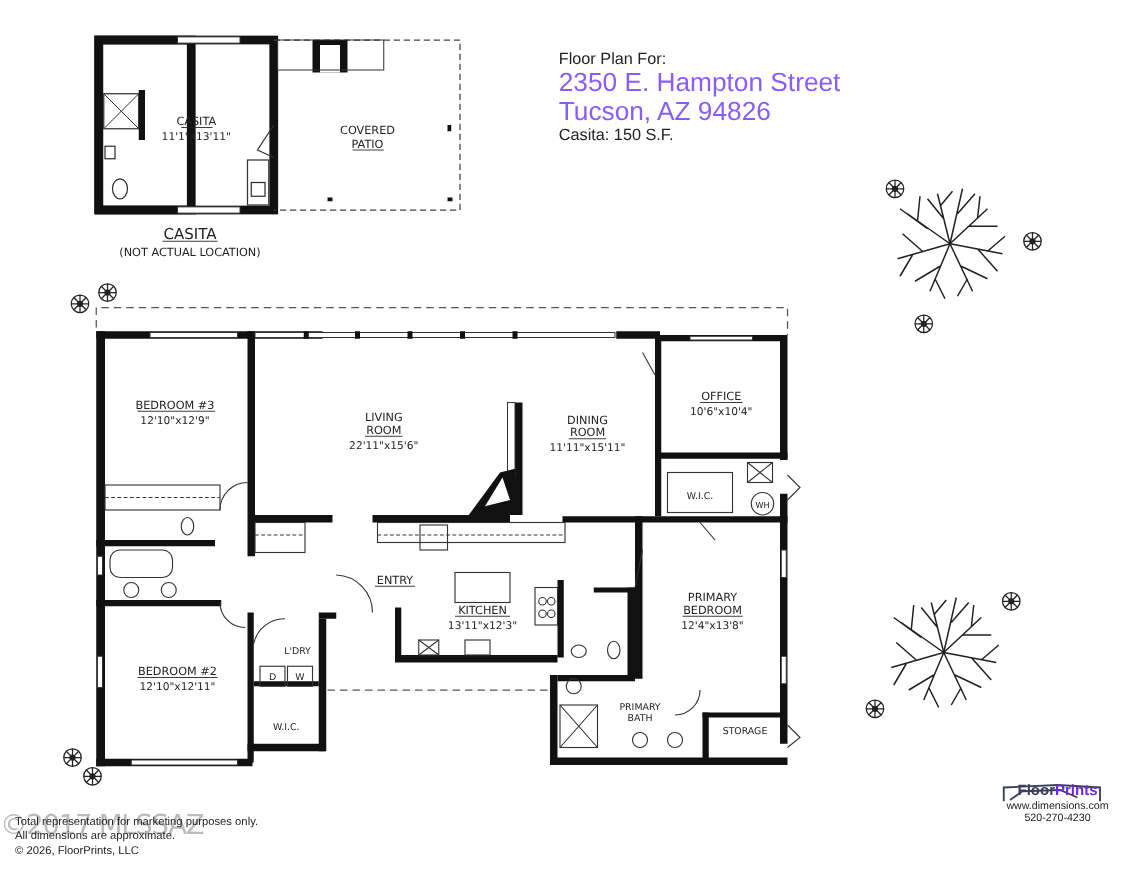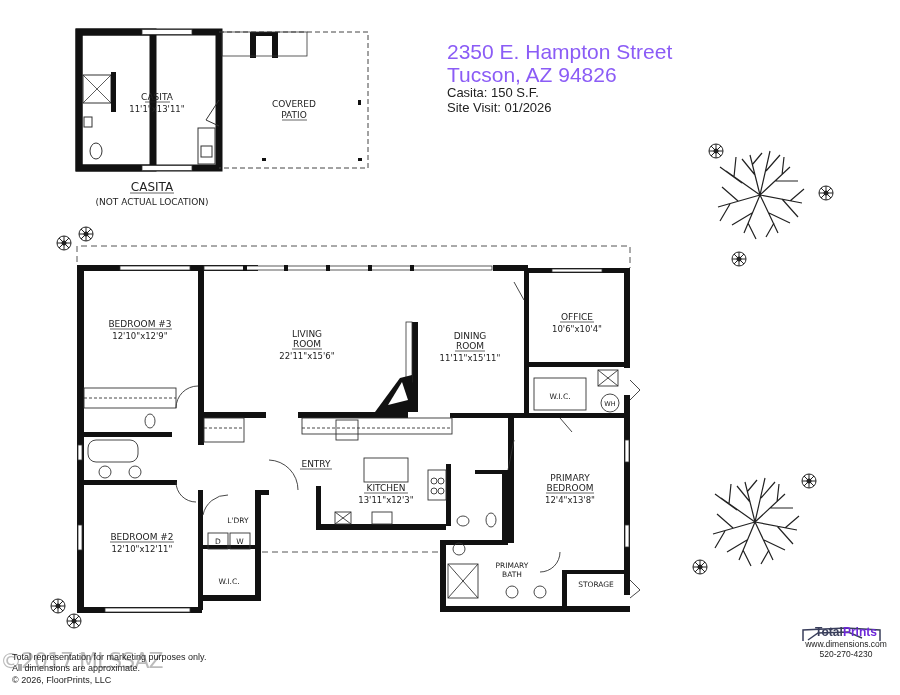--- a/index.html
+++ b/index.html
@@ -261,30 +261,30 @@
     <use href="#tree" x="755" y="522"></use>
   </g>
 
   <g fill="none" stroke="#3a3f5c" stroke-width="1.5">
     <path d="M803,641 L803,630 L846,628 L880,630 L880,641"></path>
     <path d="M808,640 L818,633 L848,632 L862,638"></path>
   </g>
 </svg>
 
 <div class="info">
+  <div class="line">Floor Plan For:</div>
   <div class="big">2350 E. Hampton Street</div>
   <div class="big">Tucson, AZ  94826</div>
   <div class="line">Casita:  150 S.F.</div>
-  <div class="line">Site Visit:  01/2026</div>
 </div>
 
 <div class="watermark">©2017 MLSSAZ</div>
 <div class="footer">
   <div>Total representation for marketing purposes only.</div>
   <div>All dimensions are approximate.</div>
   <div>© 2026, FloorPrints, LLC</div>
 </div>
 
 <div class="logo">
-  <div class="brand"><span style="color:#3a3f5c">Total</span><span>Prints</span></div>
+  <div class="brand"><span style="color:#3a3f5c">Floor</span><span>Prints</span></div>
   <div class="url">www.dimensions.com</div>
   <div class="phone">520-270-4230</div>
 </div>
 
 </body></html>

